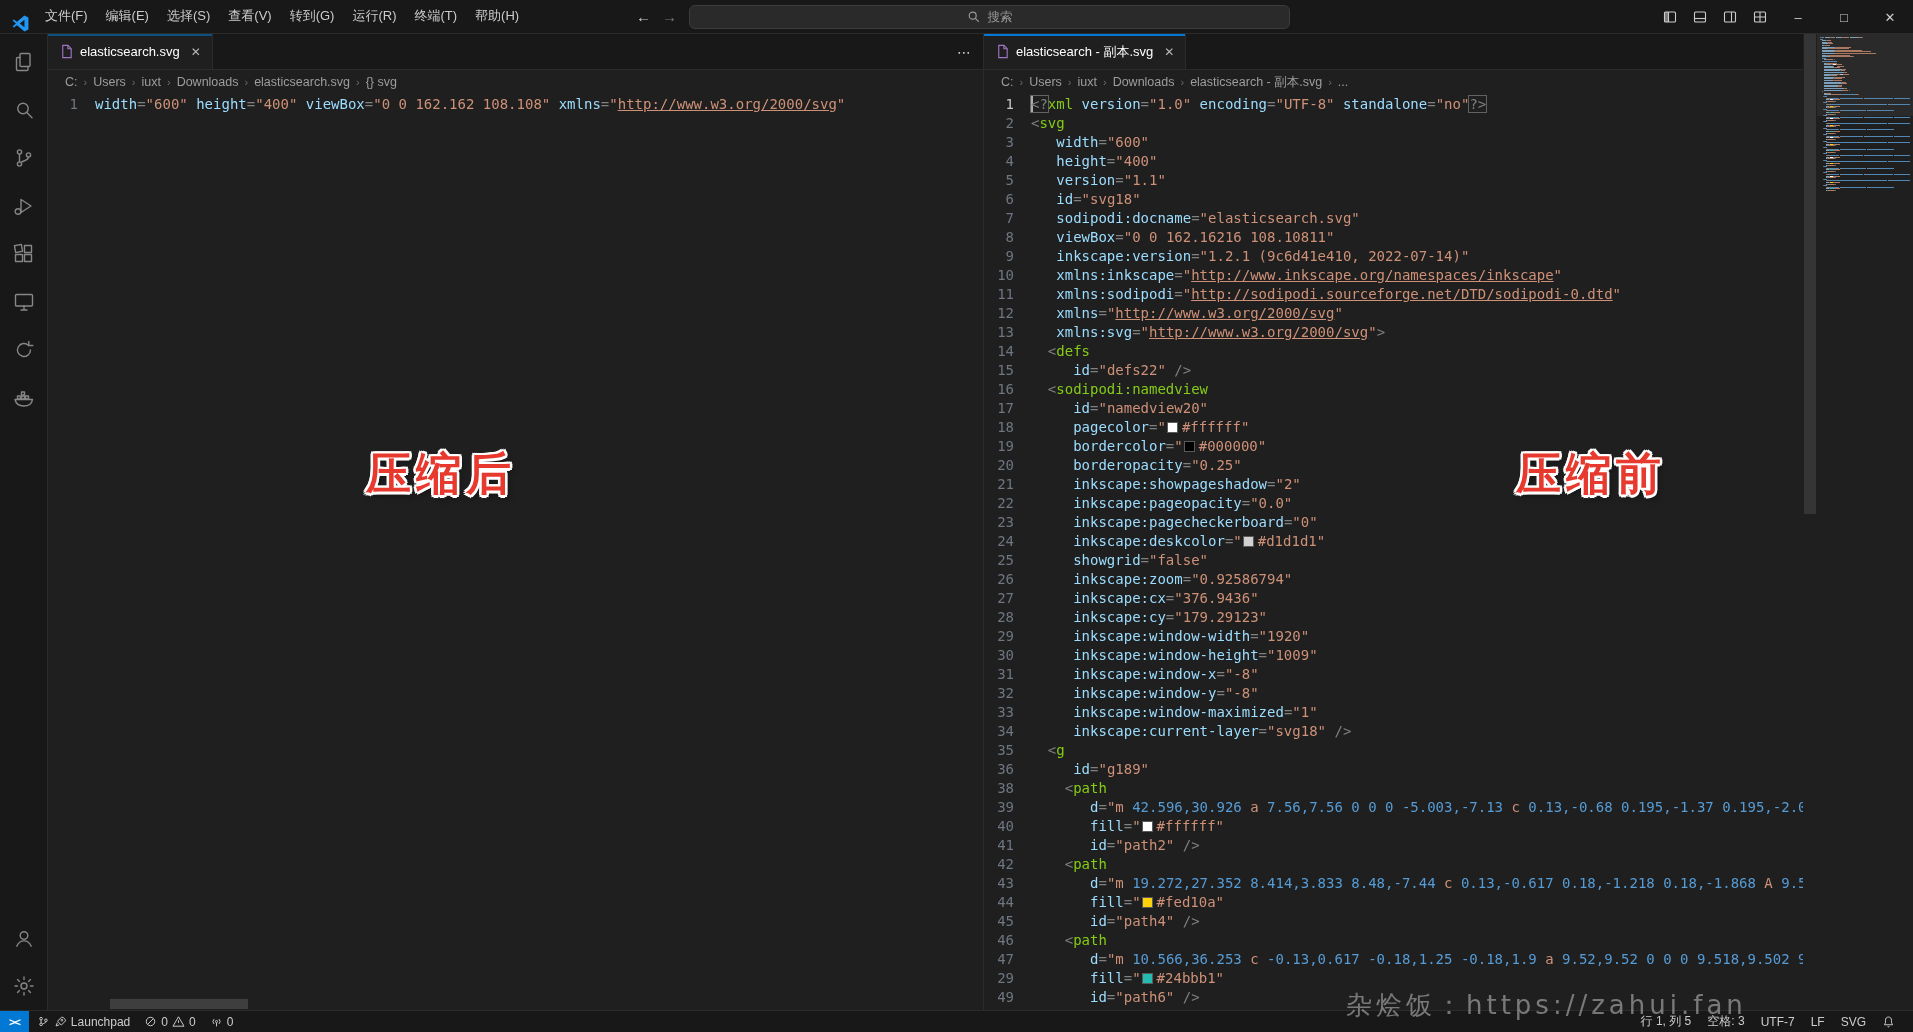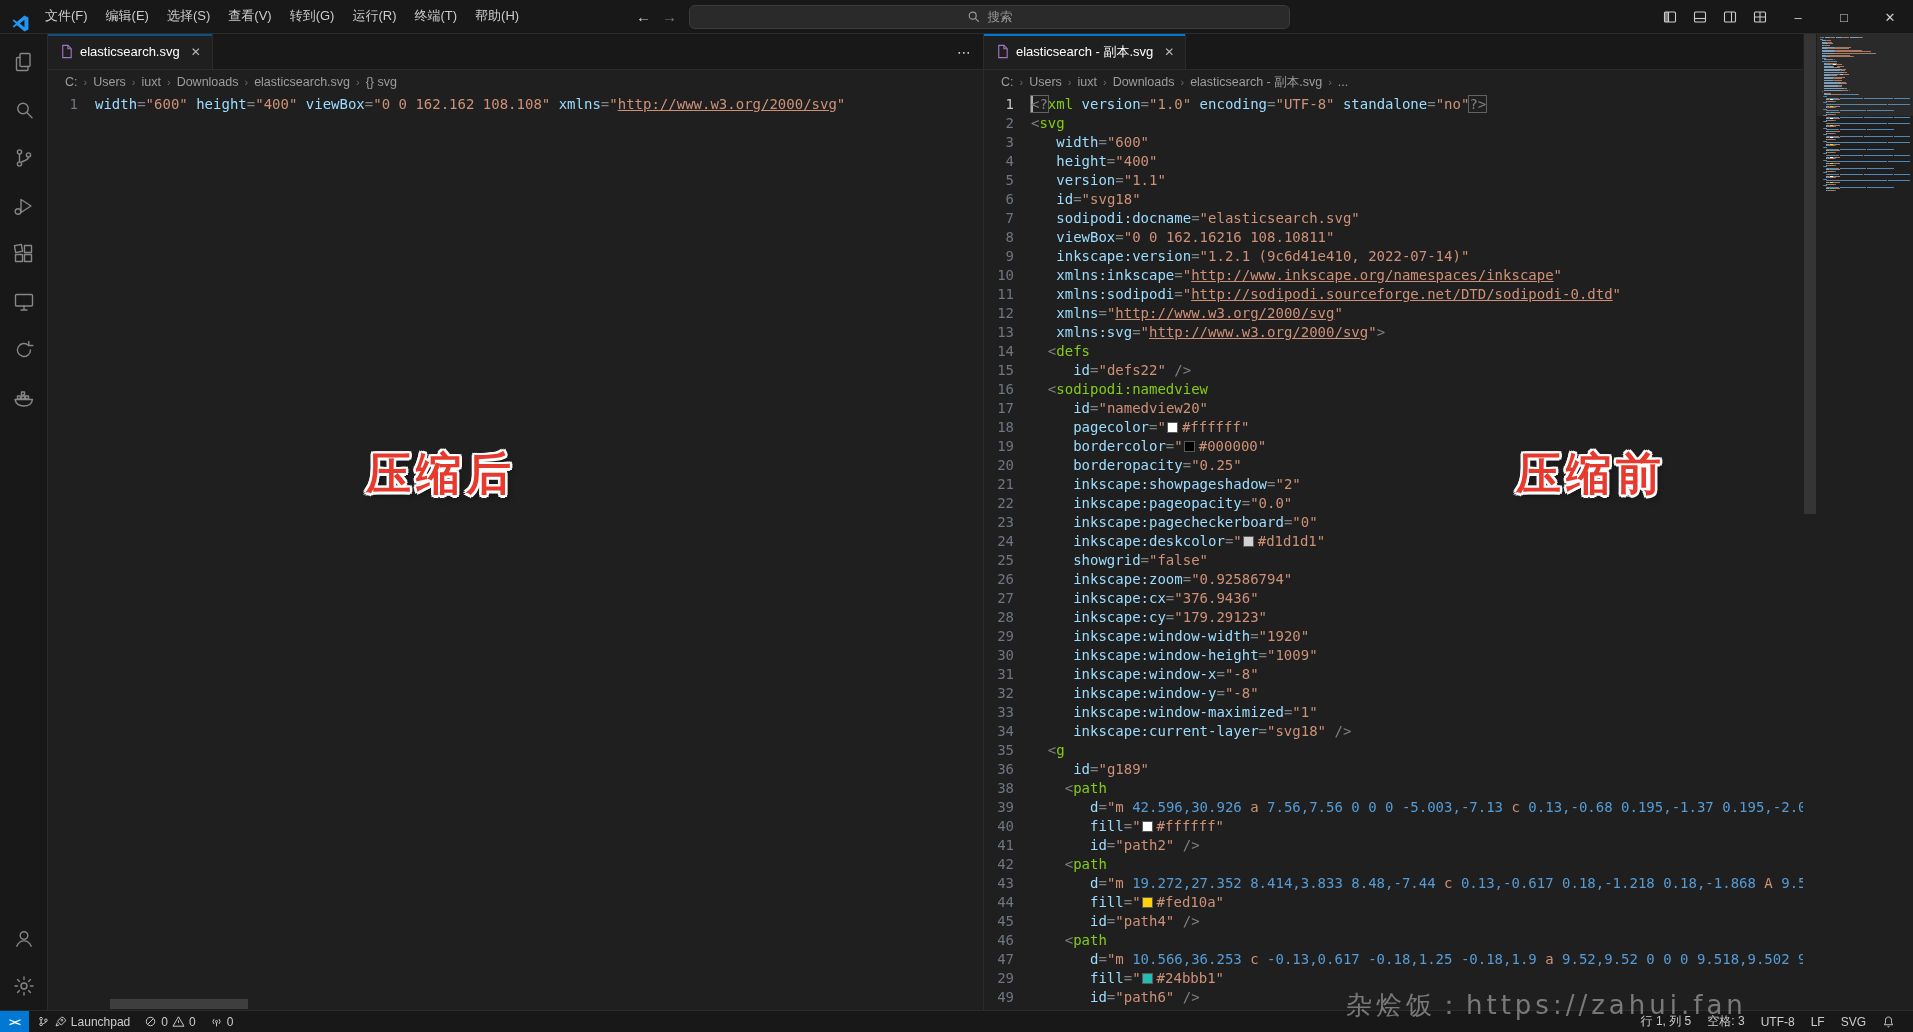--- a/index.html
+++ b/index.html
@@ -490,21 +490,21 @@
             <circle cx="8" cy="8" r="1.3"></circle>
             <path d="M5 11a4.2 4.2 0 0 1 0-6M11 5a4.2 4.2 0 0 1 0 6M8 9.5V14"></path>
           </svg>
         </span>
       <span>0</span>
     </span>
   </div>
   <div class="sb-right">
     <span class="sb-item">行 1, 列 5</span>
     <span class="sb-item">空格: 3</span>
-    <span class="sb-item">UTF-8</span>
+    <span class="sb-item">UTF-7</span>
     <span class="sb-item">LF</span>
     <span class="sb-item">SVG</span>
     <span class="sb-item" style="display:flex">
         <svg width="13" height="13" viewBox="0 0 16 16" fill="none" stroke="#cccccc" stroke-width="1.2">
           <path d="M8 2.5c-2.3 0-3.7 1.7-3.7 4v3L3 12h10l-1.3-2.5v-3c0-2.3-1.4-4-3.7-4z"></path>
           <path d="M6.8 13.8a1.3 1.3 0 0 0 2.4 0"></path>
         </svg>
       </span>
   </div>
 </div>

